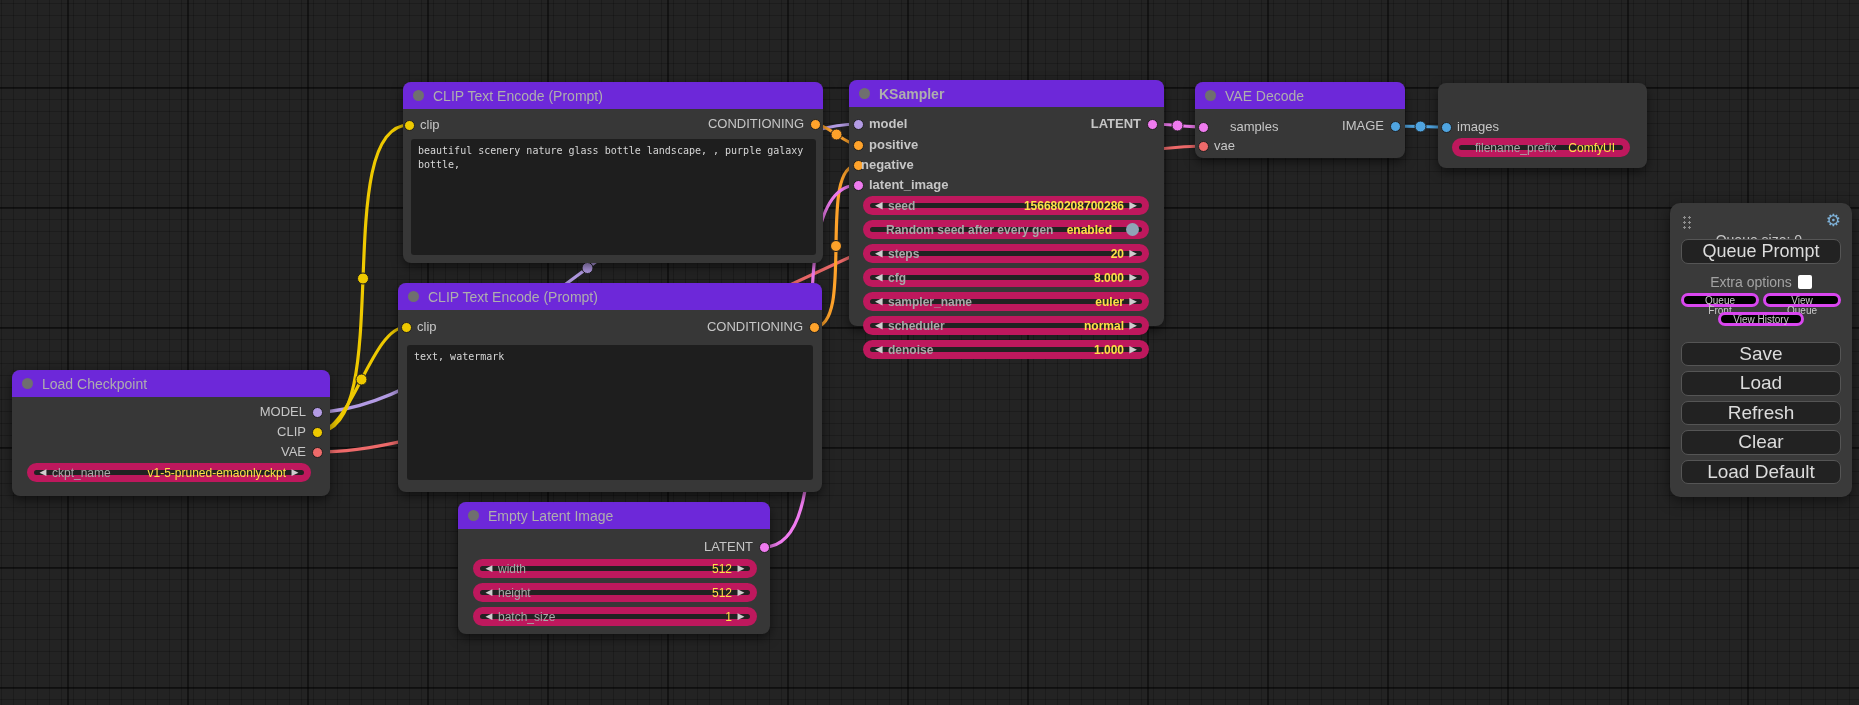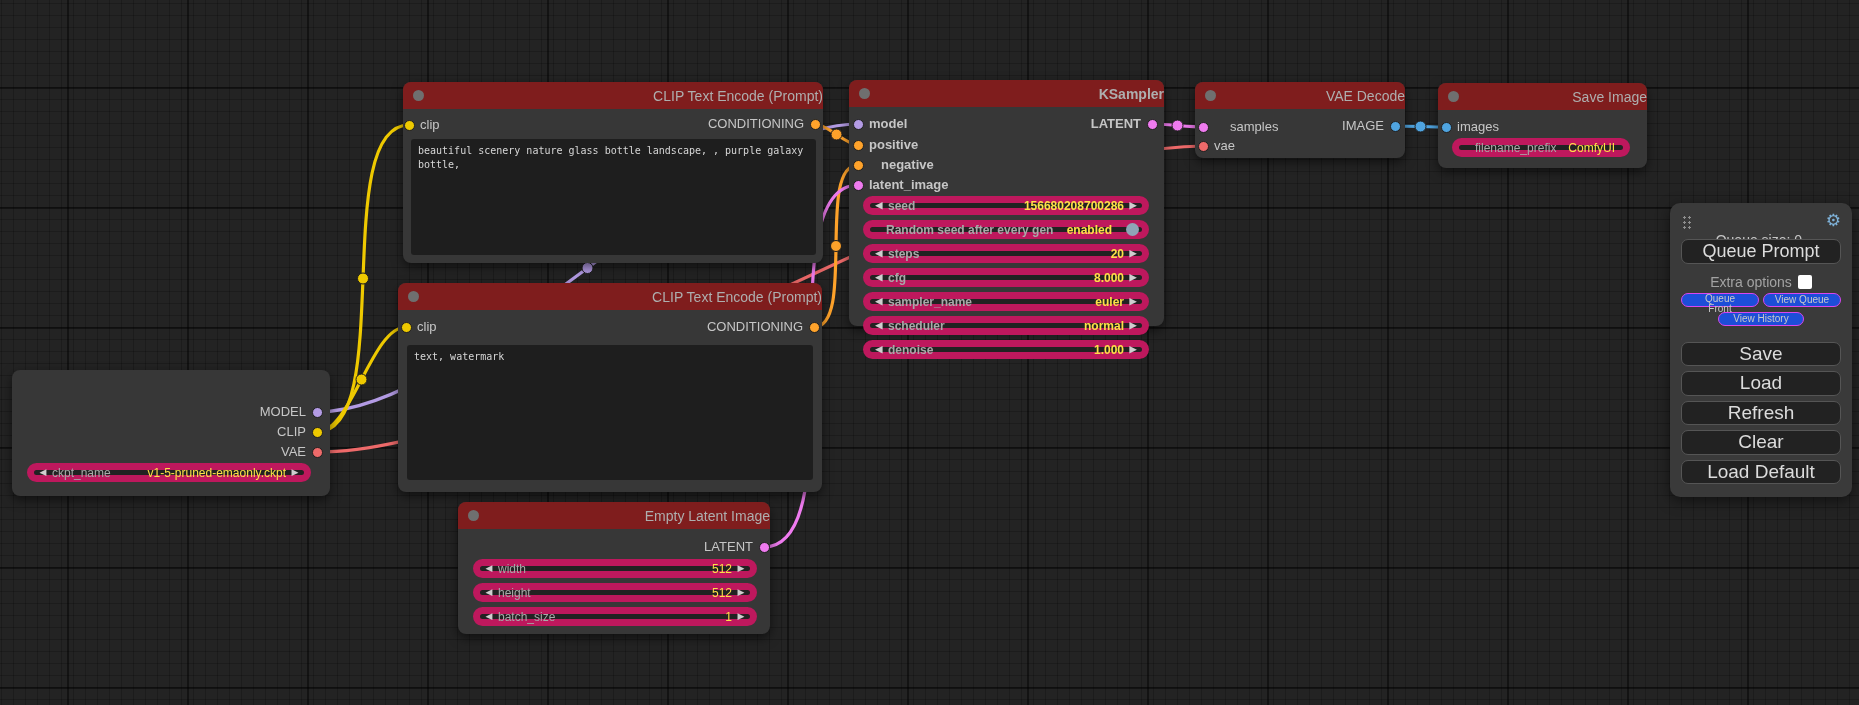--- a/index.html
+++ b/index.html
@@ -12,22 +12,22 @@
       linear-gradient(90deg, rgba(0,0,0,.45) 0 2px, transparent 2px),
       linear-gradient(rgba(0,0,0,.20) 0 1px, transparent 1px),
       linear-gradient(90deg, rgba(0,0,0,.20) 0 1px, transparent 1px);
     background-size:120px 120px,120px 120px,12px 12px,12px 12px;
     background-position:-53px -33px,-53px -33px,1px 3px,1px 3px;}
   #wires{position:absolute;left:0;top:0;z-index:1;}
   #nodes{position:absolute;left:0;top:0;z-index:2;}
 
   .node{position:absolute;background:#373737;border-radius:8px;
         box-shadow:0 4px 11px rgba(0,0,0,.55);}
-  .nhead{position:absolute;left:0;top:0;right:0;height:27px;background:#7f1d1d;
-         border-radius:8px 8px 0 0;display:flex;align-items:center;justify-content:space-between;}
+  .nhead{position:absolute;left:0;top:0;right:0;height:27px;background:#6d28d9;
+         border-radius:8px 8px 0 0;display:flex;align-items:center;}
   .tdot{width:11px;height:11px;border-radius:50%;background:#6f6f6f;margin:0 9px 0 10px;flex:none;}
   .ntitle{font-size:14px;color:#aeaeae;white-space:nowrap;}
   .port{position:absolute;width:11px;height:11px;border-radius:50%;
         border:1px solid #202020;box-sizing:border-box;}
   .slot-label{position:absolute;font-size:13px;color:#c6c6c6;line-height:16px;white-space:nowrap;}
   .slot-label.out{text-align:right;}
   .widget{position:absolute;height:19px;background:#222;border:7px solid #be185d;
           border-radius:10px;box-sizing:border-box;display:flex;align-items:center;
           font-size:12px;color:#aaa;}
   .warr{flex:none;font-size:9px;color:#cfcfcf;line-height:17px;width:18px;text-align:center;}
@@ -51,21 +51,21 @@
   .qgear{font-size:17px;color:#7fb2d9;line-height:18px;cursor:pointer;}
   .qbtn{display:block;width:100%;background:#222;border:1px solid #555;border-radius:7px;
         color:#dcdcdc;font-family:"Liberation Sans",sans-serif;font-size:19px;
         height:26px;line-height:22px;padding:0;margin:0 0 5px 0;cursor:pointer;}
   .qprompt{font-size:18px;margin-bottom:0;}
   .qextra{margin-top:10px;height:16px;display:flex;align-items:center;justify-content:center;
           gap:6px;font-size:14px;color:#a3a3a3;}
   .qcheck{width:14px;height:14px;background:#fff;border-radius:2px;display:inline-block;cursor:pointer;}
   .qsmallrow{margin-top:3px;display:flex;gap:4px;justify-content:space-between;}
   .qsmallrow.center{justify-content:center;margin-top:5px;}
-  .qsmall{background:#1d4ed8;border:1px solid #d946ef;border-radius:8px;color:#c9c9c9;
+  .qsmall{background:#000000;border:3px solid #d946ef;border-radius:8px;color:#c9c9c9;
           font-family:"Liberation Sans",sans-serif;font-size:10px;height:14px;
           line-height:10px;padding:0 10px;flex:1;cursor:pointer;}
   .qsmall.qhist{flex:0 0 auto;width:86px;}
   .gap16{margin-top:16px;}
 </style>
 </head>
 <body>
 
 <div id="canvas"></div>
 <svg id="wires" width="1859" height="705">
@@ -83,20 +83,24 @@
     <circle cx="836" cy="246" r="5.5" fill="#ffa32b" stroke="#1d1d1d" stroke-width="1"></circle>
     <path d="M764,547 C857.5013368888381,547 764.4986631111619,185 858,185" stroke="#ef7bef" stroke-width="3.2" fill="none" stroke-linecap="round"></path>
     <circle cx="811" cy="366" r="5.5" fill="#ef7bef" stroke="#1d1d1d" stroke-width="1"></circle>
     <path d="M1152,124 C1164.7720397744447,124 1190.2279602255553,127 1203,127" stroke="#ef7bef" stroke-width="3.2" fill="none" stroke-linecap="round"></path>
     <circle cx="1177.5" cy="125.5" r="5.5" fill="#ef7bef" stroke="#1d1d1d" stroke-width="1"></circle>
     <path d="M1395,126 C1407.7524507448568,126 1433.2475492551432,127 1446,127" stroke="#4fa4e0" stroke-width="3.2" fill="none" stroke-linecap="round"></path>
     <circle cx="1420.5" cy="126.5" r="5.5" fill="#4fa4e0" stroke="#1d1d1d" stroke-width="1"></circle>
   </svg>
 <div id="nodes">
     <div class="node" style="left: 12px; top: 370px; width: 318px; height: 126px;">
+      <div class="nhead">
+        <span class="tdot"></span>
+        <span class="ntitle">Load Checkpoint</span>
+      </div>
       <div class="port" style="left: 300px; top: 37px; background: rgb(179, 155, 228);"></div>
       <div class="slot-label out" style="right: 24px; top: 34px;">MODEL</div>
       <div class="port" style="left: 300px; top: 57px; background: rgb(238, 201, 0);"></div>
       <div class="slot-label out" style="right: 24px; top: 54px;">CLIP</div>
       <div class="port" style="left: 300px; top: 77px; background: rgb(238, 106, 106);"></div>
       <div class="slot-label out" style="right: 24px; top: 74px;">VAE</div>
       <div class="widget" style="left: 15px; top: 93px; width: 284px;">
         <span class="warr">◀</span>
         <span class="wlabel">ckpt_name</span>
         <span class="wvalue">v1-5-pruned-emaonly.ckpt</span>
@@ -154,21 +158,21 @@
     <div class="node" style="left: 849px; top: 80px; width: 315px; height: 246px; font-weight: bold;">
       <div class="nhead">
         <span class="tdot"></span>
         <span class="ntitle">KSampler</span>
       </div>
       <div class="port" style="left: 4px; top: 39px; background: rgb(179, 155, 228);"></div>
       <div class="slot-label" style="left: 20px; top: 36px;">model</div>
       <div class="port" style="left: 4px; top: 60px; background: rgb(255, 163, 43);"></div>
       <div class="slot-label" style="left: 20px; top: 57px;">positive</div>
       <div class="port" style="left: 4px; top: 80px; background: rgb(255, 163, 43);"></div>
-      <div class="slot-label" style="left: 32px; top: 77px;">negative</div>
+      <div class="slot-label" style="left: 12px; top: 77px;">negative</div>
       <div class="port" style="left: 4px; top: 100px; background: rgb(239, 123, 239);"></div>
       <div class="slot-label" style="left: 20px; top: 97px;">latent_image</div>
       <div class="port" style="left: 298px; top: 39px; background: rgb(239, 123, 239);"></div>
       <div class="slot-label out" style="right: 23px; top: 36px;">LATENT</div>
       <div class="widget" style="left: 14px; top: 116px; width: 286px;">
         <span class="warr">◀</span>
         <span class="wlabel">seed</span>
         <span class="wvalue">156680208700286</span>
         <span class="warr">▶</span>
       </div>
@@ -214,24 +218,20 @@
         <span class="ntitle">VAE Decode</span>
       </div>
       <div class="port" style="left: 3px; top: 40px; background: rgb(239, 123, 239);"></div>
       <div class="slot-label" style="left: 35px; top: 37px;">samples</div>
       <div class="port" style="left: 3px; top: 59px; background: rgb(238, 106, 106);"></div>
       <div class="slot-label" style="left: 19px; top: 56px;">vae</div>
       <div class="port" style="left: 195px; top: 39px; background: rgb(79, 164, 224);"></div>
       <div class="slot-label out" style="right: 21px; top: 36px;">IMAGE</div>
     </div>
     <div class="node" style="left: 1438px; top: 83px; width: 209px; height: 85px;">
-      <div class="nhead">
-        <span class="tdot"></span>
-        <span class="ntitle">Save Image</span>
-      </div>
       <div class="port" style="left: 3px; top: 39px; background: rgb(79, 164, 224);"></div>
       <div class="slot-label" style="left: 19px; top: 36px;">images</div>
       <div class="widget" style="left: 14px; top: 55px; width: 178px;">
         <span class="wlabel noarr">filename_prefix</span>
         <span class="wvalue pad">ComfyUI</span>
       </div>
     </div>
   </div>
 
 <div class="qpanel">

